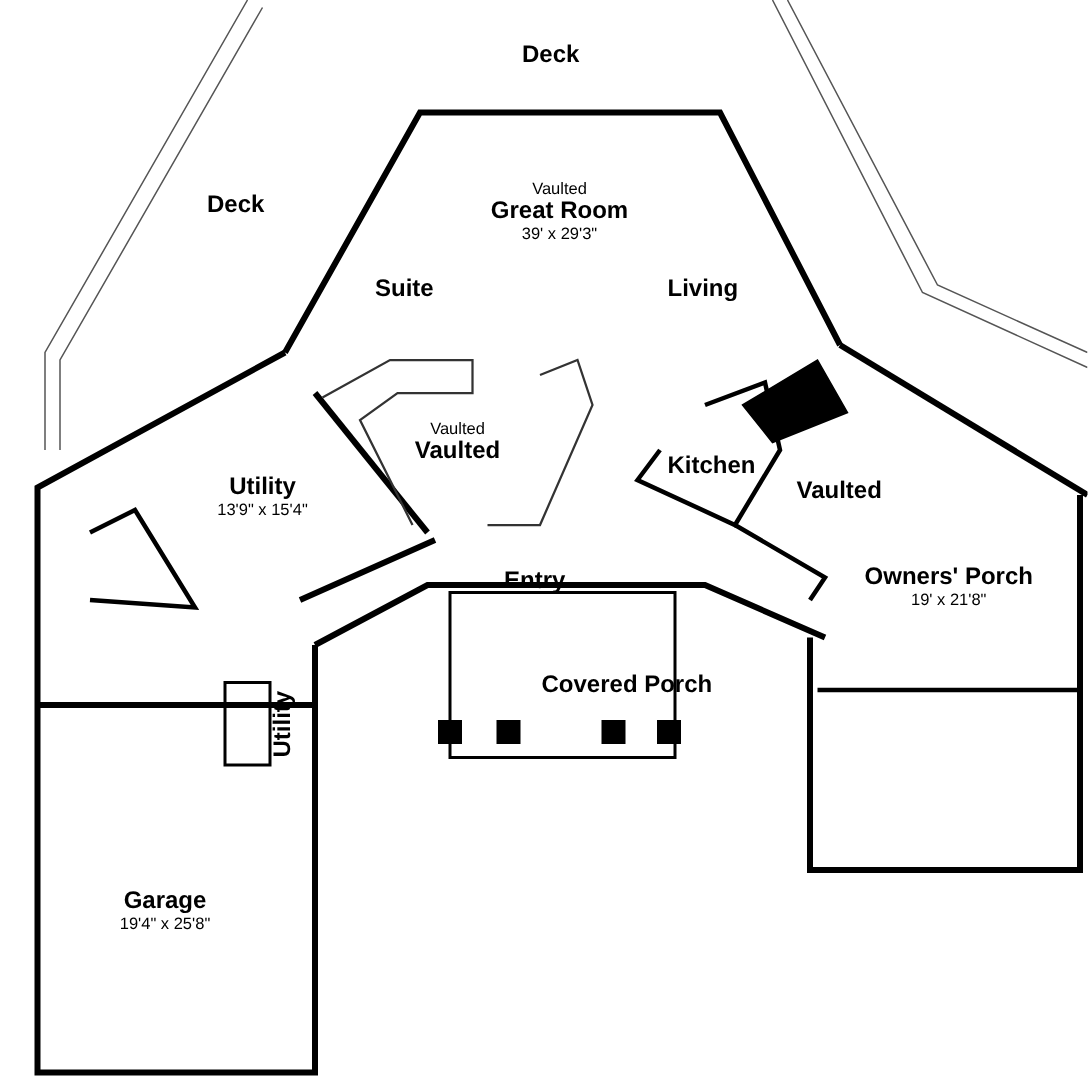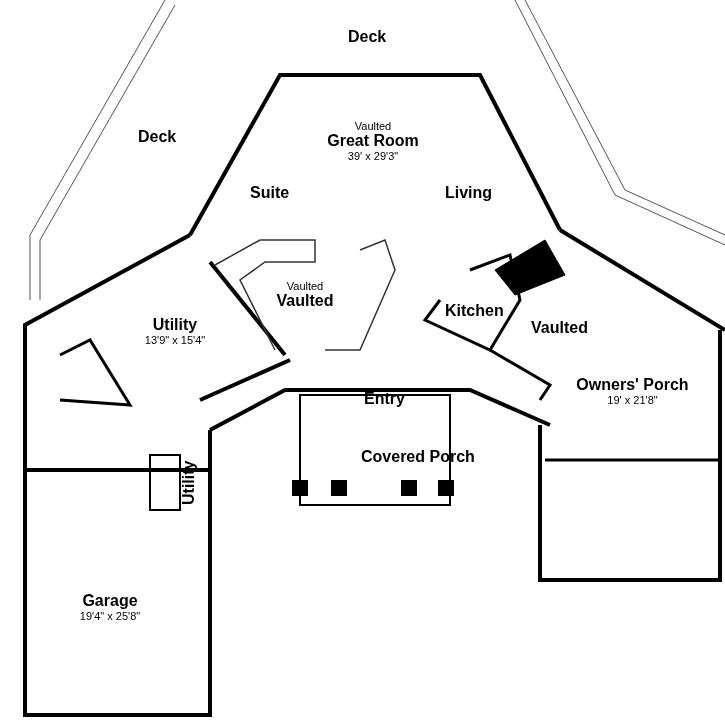--- a/index.html
+++ b/index.html
@@ -75,21 +75,21 @@
   <div class="b">Vaulted</div>
 </div>
 
 <div class="lbl" style="left:125px;top:316px;width:100px;">
   <div class="b">Utility</div>
   <div class="n">13'9" x 15'4"</div>
 </div>
 
 <div class="lbl b" style="left:445px;top:302px;">Kitchen</div>
 <div class="lbl b" style="left:531px;top:319px;">Vaulted</div>
-<div class="lbl b" style="left:364px;top:379px;margin-top:11px;">Entry</div>
+<div class="lbl b" style="left:336px;top:379px;">Entry</div>
 
 <div class="lbl" style="left:570px;top:376px;width:125px;">
   <div class="b">Owners' Porch</div>
   <div class="n">19' x 21'8"</div>
 </div>
 
 <div class="lbl b" style="left:313px;top:448px;margin-left:48px;">Covered Porch</div>
 
 <div class="lbl b" style="left:180px;top:505px;transform:rotate(-90deg);transform-origin:left top;">Utility</div>
 

